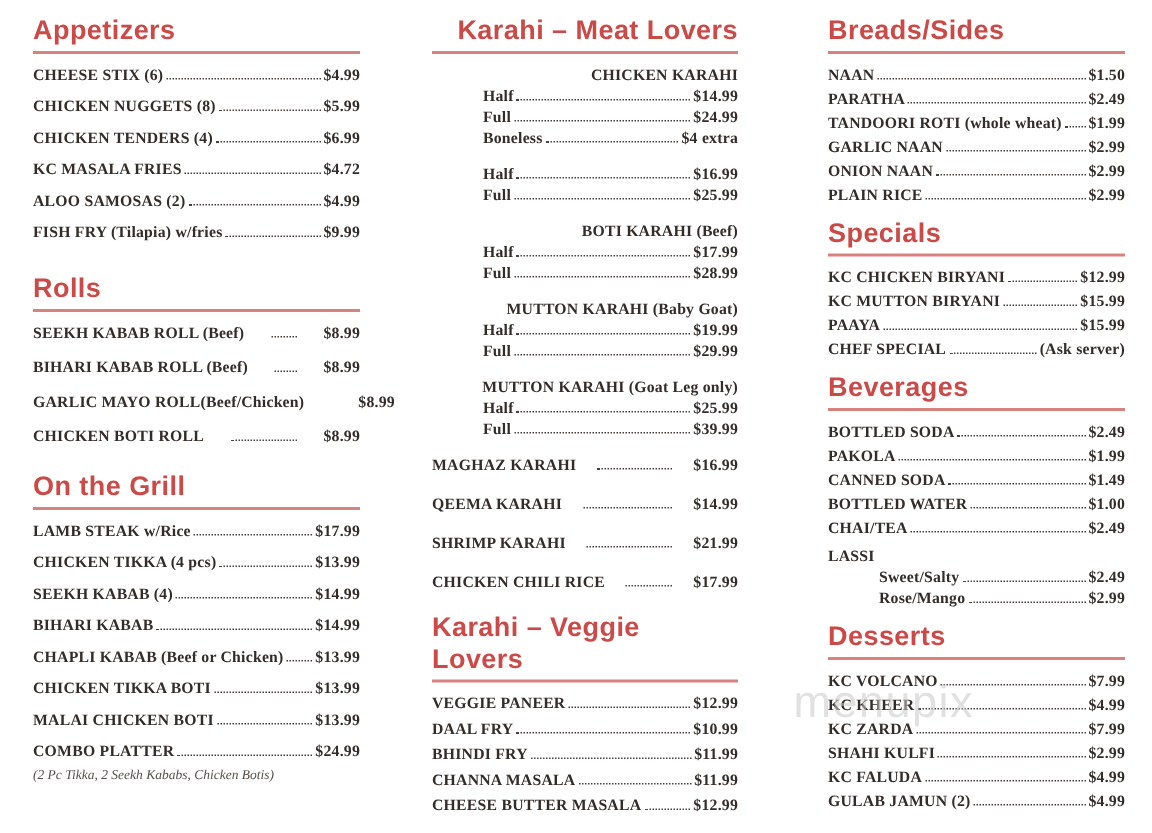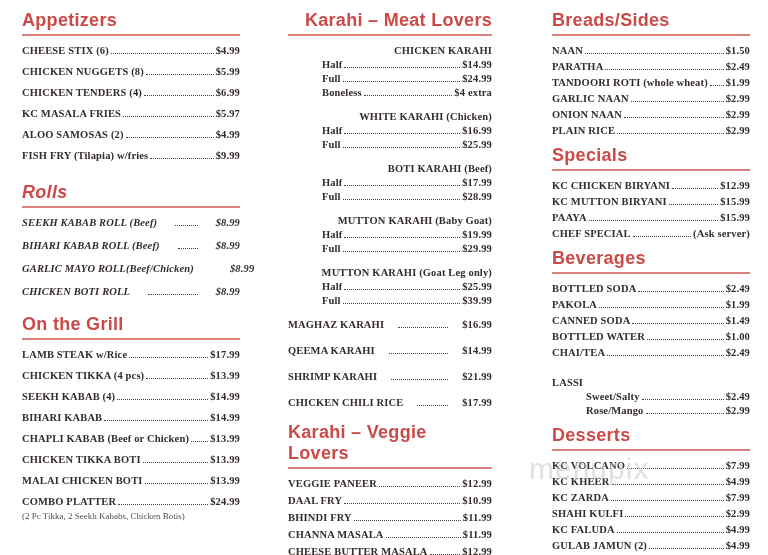--- a/index.html
+++ b/index.html
@@ -56,40 +56,41 @@
   .group-header{
     font-size:10.5px;line-height:13px;
     font-weight:bold;letter-spacing:.15px;
     margin-bottom:1px;
   }
   .sub-row{padding-left:34px;}
   .item-note{
     font-size:9px;line-height:11px;
     font-weight:normal;color:var(--note);
     margin-top:-5px;
+    font-style:italic;
   }
 
   
   .col-1 .row{margin-bottom:8px;}
   .col-1 .sec-1 .row{margin-bottom:10px;gap:16px;}
   .col-1 .menu-section{margin-bottom:20px;}
-  .col-1 .sec-1{margin-bottom:16px;font-style:italic;}
+  .col-1 .sec-1{margin-bottom:16px;}
 
   
   .col-2 .sub-row{margin-bottom:1px;}
   .col-2 .item-group{margin-bottom:11px;}
   .col-2 .sec-0 .standalone{margin-bottom:13px;gap:12px;}
   .col-2 .sec-0{margin-bottom:6px;text-align:right;}
   .col-2 .sec-1 .row{margin-bottom:4px;}
 
   
   .col-3 .row{margin-bottom:3px;}
   .col-3 .sub-row{margin-bottom:1px;}
   .col-3 .menu-section{margin-bottom:8px;}
-  .col-3 .item-group{margin-top:17px;}
+  .col-3 .item-group{margin-top:6px;}
 
   .watermark{
     position:absolute;left:529px;top:452px;
     font-family:"Liberation Sans", sans-serif;
     font-size:30px;letter-spacing:1px;
     color:var(--watermark);opacity:.55;
     pointer-events:none;
   }
 </style>
 </head>
@@ -112,21 +113,21 @@
             <span class="item-price">$5.99</span>
           </div>
           <div class="row standalone">
             <span class="item-name">CHICKEN TENDERS (4)</span>
             <span class="dot-leader"></span>
             <span class="item-price">$6.99</span>
           </div>
           <div class="row standalone">
             <span class="item-name">KC MASALA FRIES</span>
             <span class="dot-leader"></span>
-            <span class="item-price">$5.97</span>
+            <span class="item-price">$4.72</span>
           </div>
           <div class="row standalone">
             <span class="item-name">ALOO SAMOSAS (2)</span>
             <span class="dot-leader"></span>
             <span class="item-price">$4.99</span>
           </div>
           <div class="row standalone">
             <span class="item-name">FISH FRY (Tilapia) w/fries</span>
             <span class="dot-leader"></span>
             <span class="item-price">$9.99</span>
@@ -218,21 +219,20 @@
               <span class="dot-leader"></span>
               <span class="item-price">$24.99</span>
             </div>
             <div class="row sub-row">
               <span class="item-name">Boneless</span>
               <span class="dot-leader"></span>
               <span class="item-price">$4 extra</span>
             </div>
           </div>
           <div class="item-group">
-            <div class="group-header">WHITE KARAHI (Chicken)</div>
             <div class="row sub-row">
               <span class="item-name">Half</span>
               <span class="dot-leader"></span>
               <span class="item-price">$16.99</span>
             </div>
             <div class="row sub-row">
               <span class="item-name">Full</span>
               <span class="dot-leader"></span>
               <span class="item-price">$25.99</span>
             </div>

